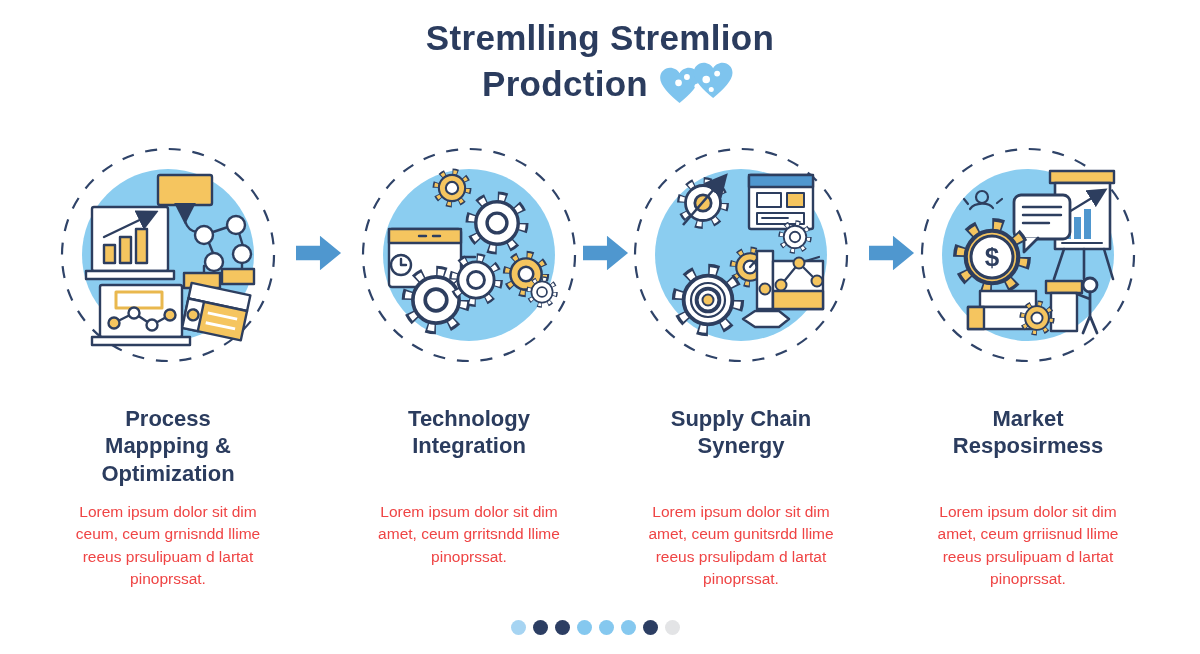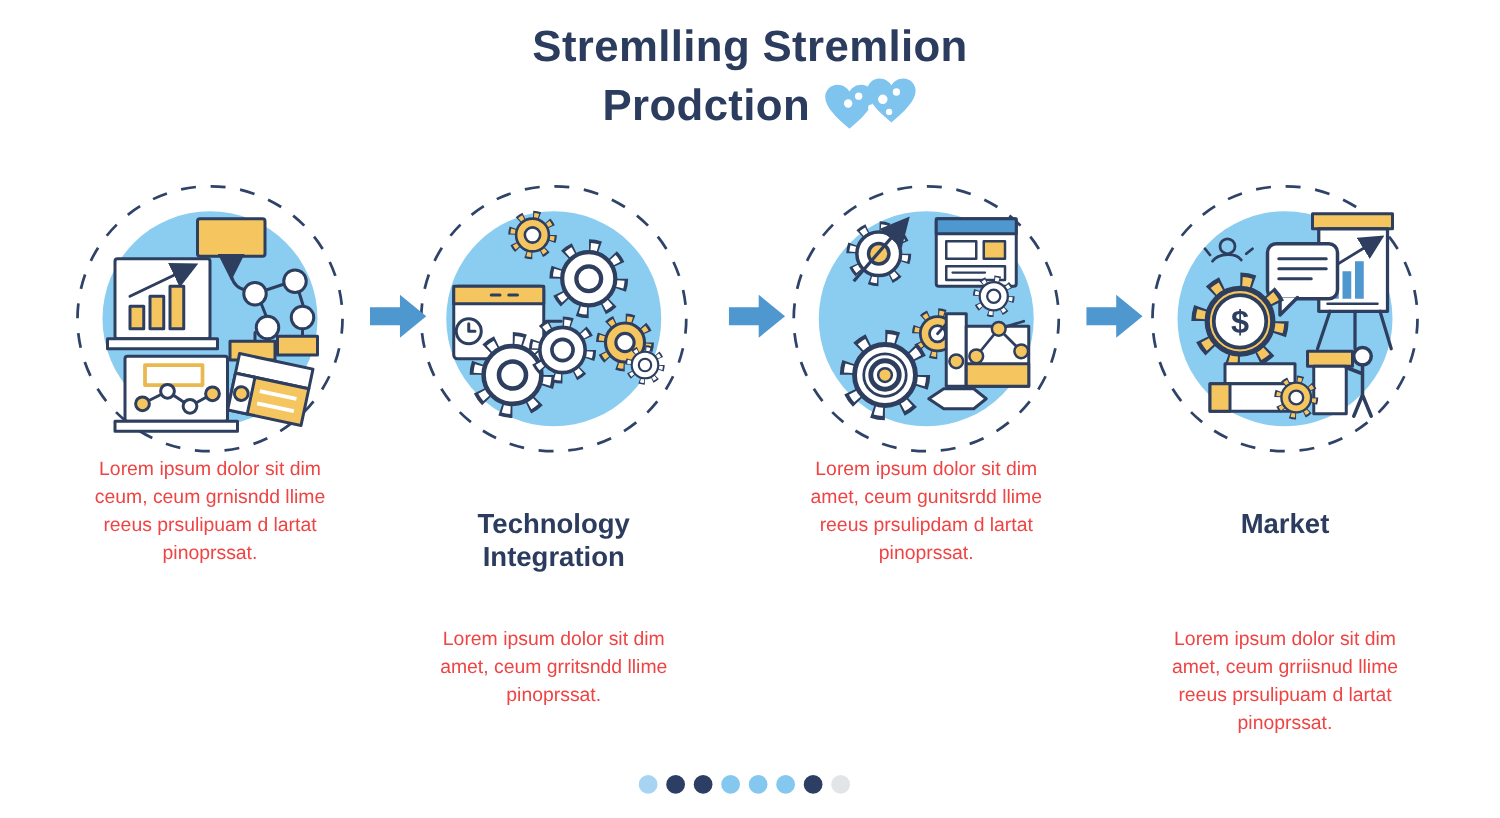--- a/index.html
+++ b/index.html
@@ -96,29 +96,34 @@
         <rect x="34" y="192" width="98" height="8" fill="#fff"></rect>
       </g>
       <g transform="rotate(12 160 168)" stroke="#2D3E5F" stroke-width="2.4" fill="none" stroke-linejoin="round">
         <rect x="128" y="144" width="60" height="16" fill="#fff"></rect>
         <rect x="128" y="160" width="60" height="30" fill="#F5C55F"></rect>
         <rect x="128" y="160" width="16" height="30" fill="#fff"></rect>
         <circle cx="136" cy="175" r="5.5" fill="#F5C55F"></circle>
         <path d="M150,170 h30 M150,180 h30" stroke="#fff" stroke-width="3"></path>
       </g>
     </svg>
+    <div class="heading">
+      <span class="hl">Process</span>
+      <span class="hl">Mappping &amp;</span>
+      <span class="hl">Optimization</span>
+    </div>
     <div class="body-text">
       <span class="bl">Lorem ipsum dolor sit dim</span>
       <span class="bl">ceum, ceum grnisndd llime</span>
       <span class="bl">reeus prsulipuam d lartat</span>
       <span class="bl">pinoprssat.</span>
     </div>
   </div>
 
-  <div class="step" style="left:318px">
+  <div class="step" style="left:344px">
     <svg class="illus" width="220" height="220" viewBox="0 0 220 220">
       <circle cx="110" cy="110" r="106" fill="none" stroke="#2F4368" stroke-width="2.2" stroke-dasharray="12 11.8"></circle>
       <circle cx="110" cy="110" r="86" fill="#8BCDF0"></circle>
       <g stroke="#2D3E5F" stroke-width="2.4" fill="none" stroke-linecap="round" stroke-linejoin="round">
         <rect x="30" y="84" width="72" height="58" rx="3" fill="#fff"></rect>
         <rect x="30" y="84" width="72" height="14" fill="#F5C55F"></rect>
         <path d="M60,91 h7 M74,91 h7"></path>
         <circle cx="42" cy="120" r="10" fill="#fff"></circle>
         <path d="M42,114 v6 h5"></path>
         <path d="M104,112 h12 M104,121 h16"></path>
@@ -175,20 +180,25 @@
         <rect x="126" y="106" width="16" height="58" fill="#fff"></rect>
         <rect x="142" y="116" width="50" height="48" fill="#fff"></rect>
         <rect x="142" y="146" width="50" height="18" fill="#F5C55F"></rect>
         <path d="M150,140 L168,118 L186,136 M168,118 L188,112" stroke-width="2.2"></path>
         <circle cx="150" cy="140" r="5.5" fill="#F5C55F" stroke-width="2"></circle>
         <circle cx="168" cy="118" r="5.5" fill="#F5C55F" stroke-width="2"></circle>
         <circle cx="186" cy="136" r="5.5" fill="#F5C55F" stroke-width="2"></circle>
         <circle cx="134" cy="144" r="5.5" fill="#F5C55F" stroke-width="2"></circle>
       </g>
     </svg>
+    <div class="heading">
+      <span class="hl">Supply Chain</span>
+      <span class="hl">Synergy</span>
+
+    </div>
     <div class="body-text">
       <span class="bl">Lorem ipsum dolor sit dim</span>
       <span class="bl">amet, ceum gunitsrdd llime</span>
       <span class="bl">reeus prsulipdam d lartat</span>
       <span class="bl">pinoprssat.</span>
     </div>
   </div>
 
   <div class="step" style="left:903px">
     <svg class="illus" width="220" height="220" viewBox="0 0 220 220">
@@ -226,20 +236,21 @@
         <rect x="133" y="148" width="26" height="38" fill="#fff"></rect>
       </g>
       <use href="#gear" x="100" y="154" width="38" height="38" style="--g:#F5C55F"></use>
       <g stroke="#2D3E5F" stroke-width="2.8" fill="none" stroke-linecap="round">
         <circle cx="172" cy="140" r="7" fill="#fff"></circle>
         <path d="M172,147 v24 M172,154 L159,149 M172,171 l-7,17 M172,171 l7,17"></path>
       </g>
     </svg>
     <div class="heading">
       <span class="hl">Market</span>
+      <span class="hl">Resposirmess</span>
 
     </div>
     <div class="body-text">
       <span class="bl">Lorem ipsum dolor sit dim</span>
       <span class="bl">amet, ceum grriisnud llime</span>
       <span class="bl">reeus prsulipuam d lartat</span>
       <span class="bl">pinoprssat.</span>
     </div>
   </div>
 

